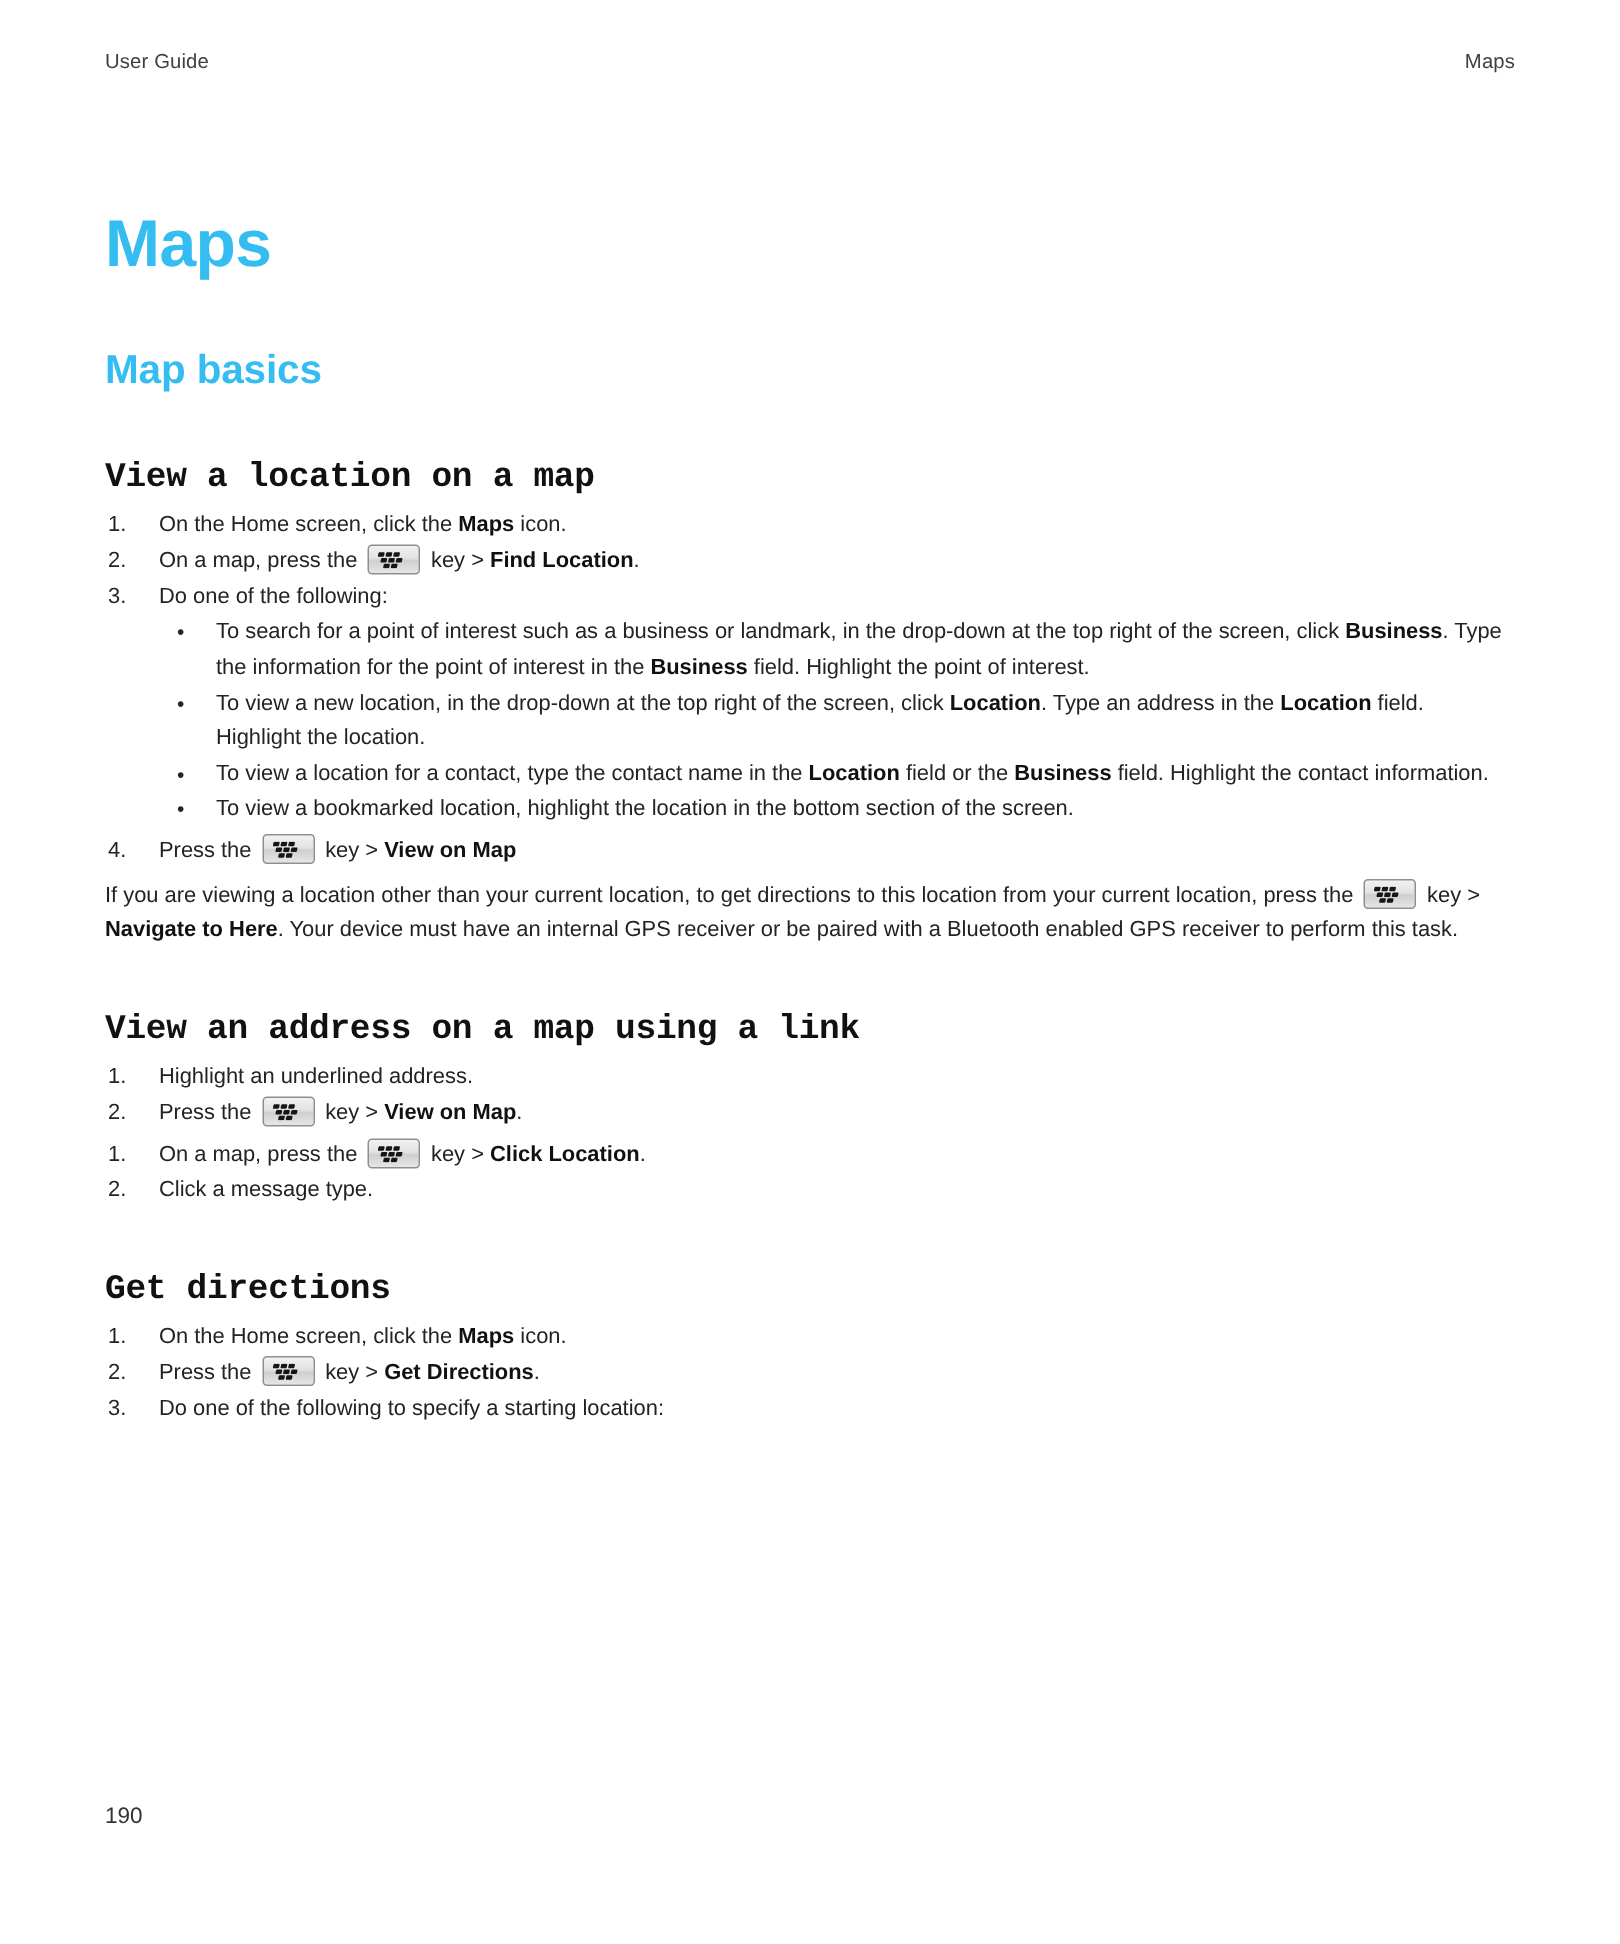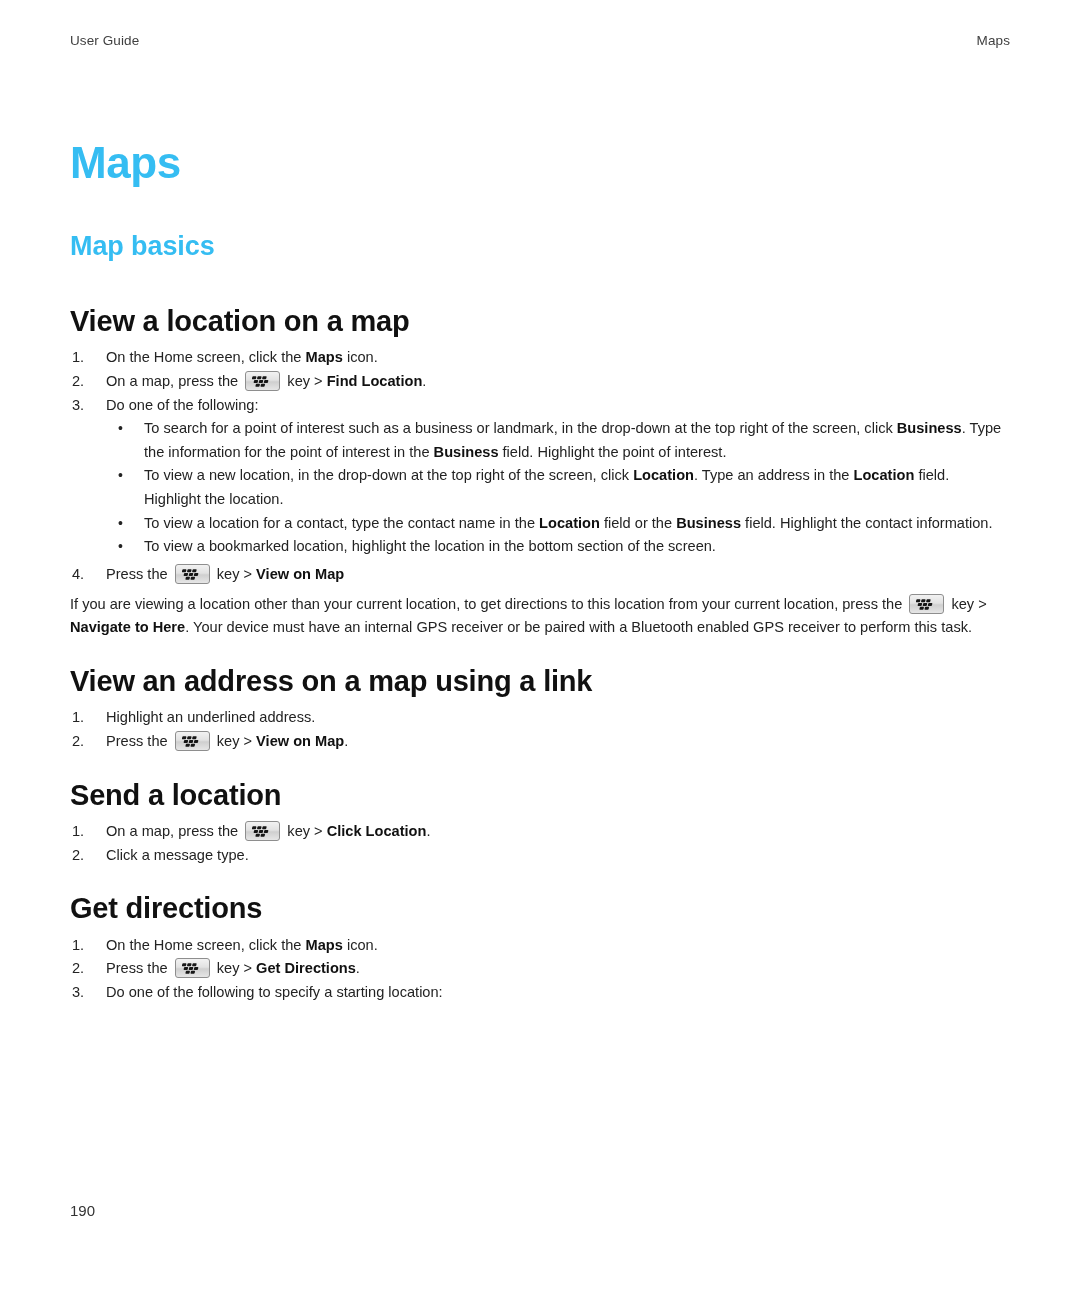--- a/index.html
+++ b/index.html
@@ -57,28 +57,29 @@
   h2.section-title {
     font-size: 27px;
     font-weight: bold;
     color: #35BDF2;
     margin: 46px 0 0 0;
     line-height: 1.1;
     letter-spacing: -0.1px;
   }
 
   h3.sub-title {
-    font-size: 29px;
+    font-size: 23px;
     font-weight: bold;
     color: #111111;
     margin: 43px 0 8px 0;
     line-height: 1.15;
     letter-spacing: -0.2px;
-  }
-  h3.sub-title.tight { margin-top: 25px; }
+    font-family: Liberation Mono, monospace;
+  }
+  h3.sub-title.tight { margin-top: 40px; }
 
   p.body {
     font-size: 14.6px;
     line-height: 1.62;
     margin: 6px 0 0 0;
     color: #232323;
   }
 
   
   ol.steps {
@@ -220,21 +221,20 @@
                 <rect x="0.5" y="0.2" width="4.1" height="3.0" rx="0.7" fill="#161616" transform="skewX(-12)"></rect>
                 <rect x="5.6" y="0.2" width="4.1" height="3.0" rx="0.7" fill="#161616" transform="skewX(-12)"></rect>
                 <rect x="10.7" y="0.2" width="4.1" height="3.0" rx="0.7" fill="#161616" transform="skewX(-12)"></rect>
                 <rect x="3" y="4" width="4.1" height="3.0" rx="0.7" fill="#161616" transform="skewX(-12)"></rect>
                 <rect x="8.1" y="4" width="4.1" height="3.0" rx="0.7" fill="#161616" transform="skewX(-12)"></rect>
                 <rect x="13.2" y="4" width="4.1" height="3.0" rx="0.7" fill="#161616" transform="skewX(-12)"></rect>
                 <rect x="5.6" y="7.8" width="4.1" height="3.0" rx="0.7" fill="#161616" transform="skewX(-12)"></rect>
                 <rect x="10.7" y="7.8" width="4.1" height="3.0" rx="0.7" fill="#161616" transform="skewX(-12)"></rect>
               </svg></span> key &gt; <b>View on Map</b>.</li>
         </ol>
-        <h3 class="sub-title tight">Send a location</h3>
         <ol class="steps">
           <li><span class="num">1.</span>On a map, press the <span class="bbkey"><svg width="21" height="11" viewBox="0 0 21 11">
                 <rect x="0.5" y="0.2" width="4.1" height="3.0" rx="0.7" fill="#161616" transform="skewX(-12)"></rect>
                 <rect x="5.6" y="0.2" width="4.1" height="3.0" rx="0.7" fill="#161616" transform="skewX(-12)"></rect>
                 <rect x="10.7" y="0.2" width="4.1" height="3.0" rx="0.7" fill="#161616" transform="skewX(-12)"></rect>
                 <rect x="3" y="4" width="4.1" height="3.0" rx="0.7" fill="#161616" transform="skewX(-12)"></rect>
                 <rect x="8.1" y="4" width="4.1" height="3.0" rx="0.7" fill="#161616" transform="skewX(-12)"></rect>
                 <rect x="13.2" y="4" width="4.1" height="3.0" rx="0.7" fill="#161616" transform="skewX(-12)"></rect>
                 <rect x="5.6" y="7.8" width="4.1" height="3.0" rx="0.7" fill="#161616" transform="skewX(-12)"></rect>
                 <rect x="10.7" y="7.8" width="4.1" height="3.0" rx="0.7" fill="#161616" transform="skewX(-12)"></rect>

